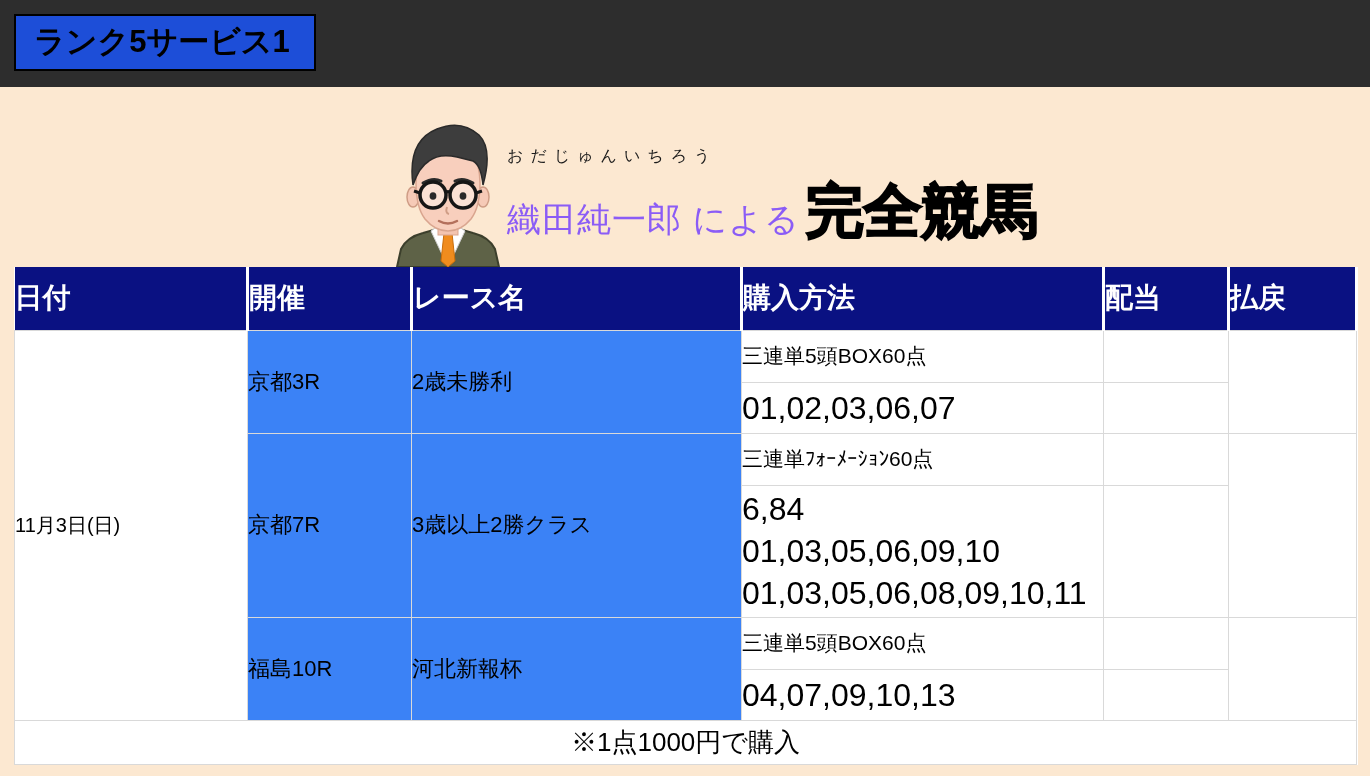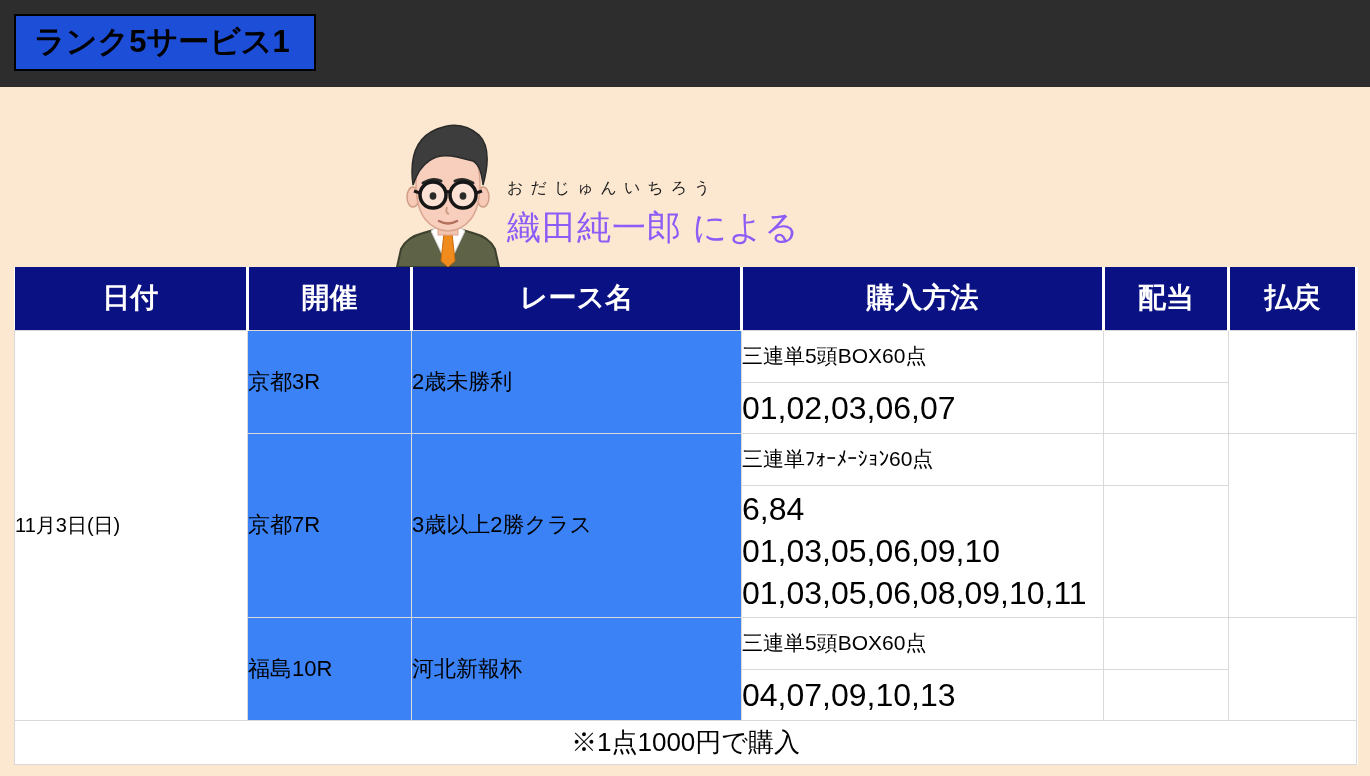--- a/index.html
+++ b/index.html
@@ -64,21 +64,21 @@
     background: #fff;
   }
   .race-table th {
     background: #0a1182;
     color: #fff;
     font-size: 28px;
     font-weight: bold;
     height: 63px;
     border-right: 3px solid #fff;
     vertical-align: middle;
-    text-align: center;
+    text-align: left;
   }
   .race-table td {
     background: #fff;
     border: 1px solid #d9d9d9;
     text-align: left;
     vertical-align: middle;
     color: #000;
   }
   td.green { background: #3b82f6; font-size: 22px; }
   td.date-cell { font-size: 20px; }
@@ -133,20 +133,21 @@
 
       <path d="M52 86 Q50 92 54 93" fill="none" stroke="#cf9d86" stroke-width="2"></path>
 
       <path d="M44 100 Q53 105 62 100" fill="none" stroke="#b3705c" stroke-width="2.5" stroke-linecap="round"></path>
     </svg>
   </div>
   <div class="title-block">
     <div class="furigana">おだじゅんいちろう</div>
     <div class="title-line">
       <span class="name-by">織田純一郎 による</span>
+      <span class="big-title">完全競馬</span>
     </div>
   </div>
 </div>
 
 <table class="race-table">
   <colgroup>
     <col style="width:233px">
       <col style="width:164px">
       <col style="width:330px">
     <col style="width:362px">

